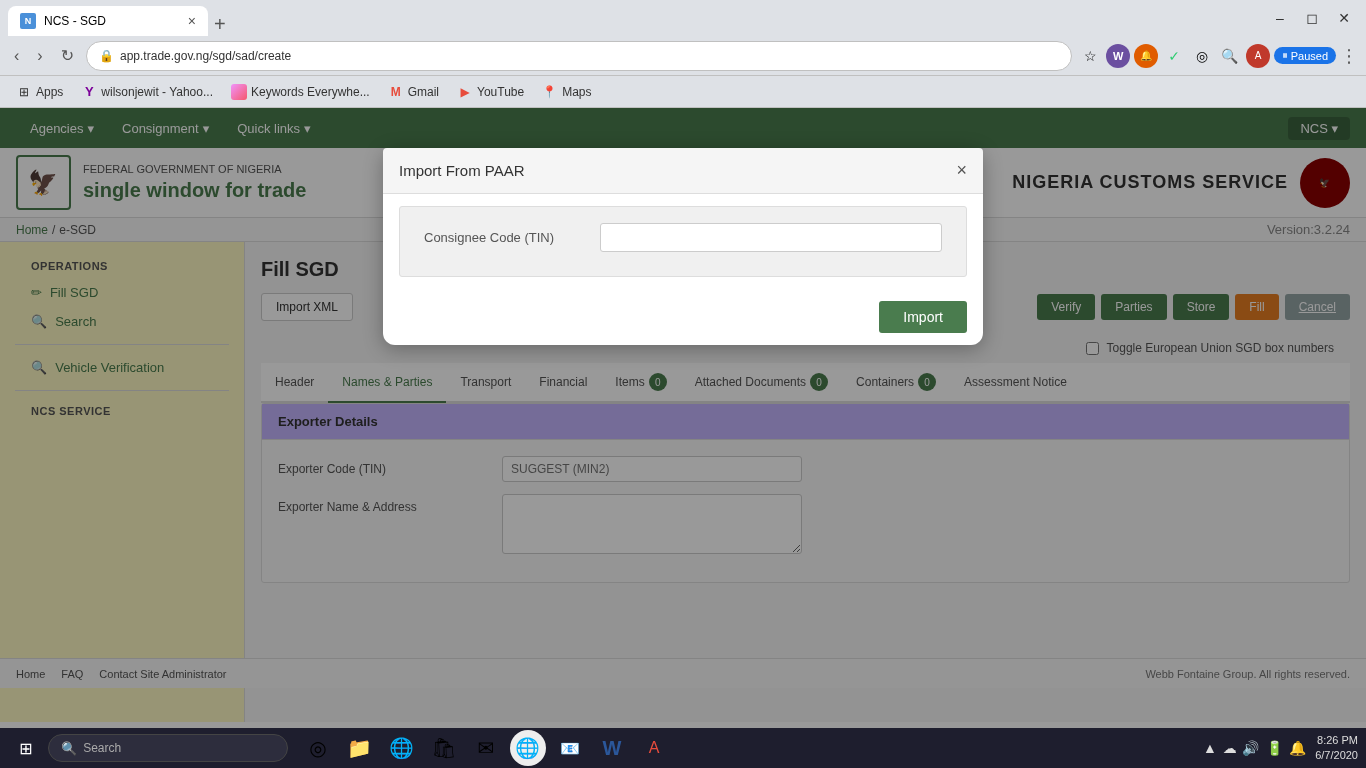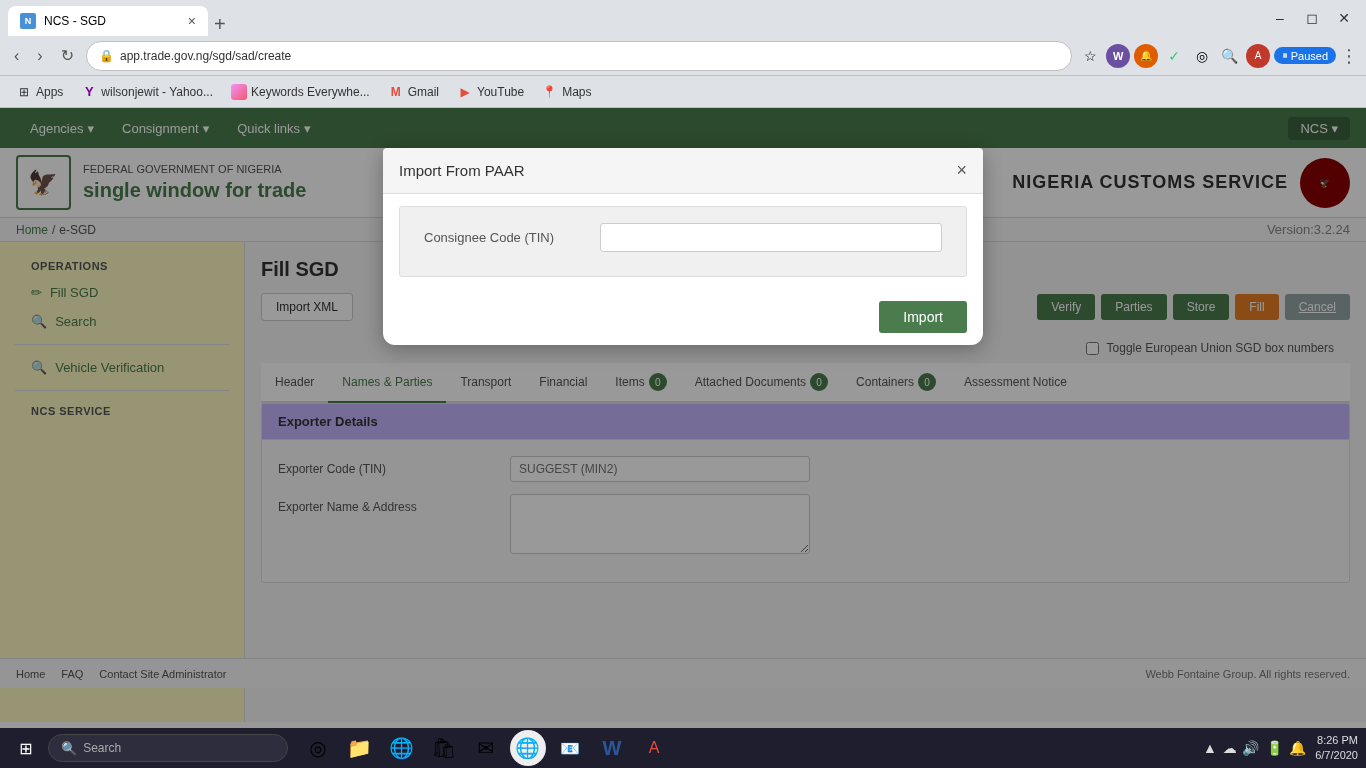--- a/index.html
+++ b/index.html
@@ -257,21 +257,21 @@
       padding: 10px 16px;
       font-weight: bold;
       font-size: 13px;
       color: #333;
       border-bottom: 1px solid #ddd;
     }
     .form-body { padding: 16px; }
     .form-row {
       display: flex;
       align-items: flex-start;
-      gap: 32px;
+      gap: 24px;
       margin-bottom: 12px;
     }
     .form-label {
       width: 200px;
       font-size: 12px;
       color: #555;
       padding-top: 6px;
       flex-shrink: 0;
     }
     .form-input {

